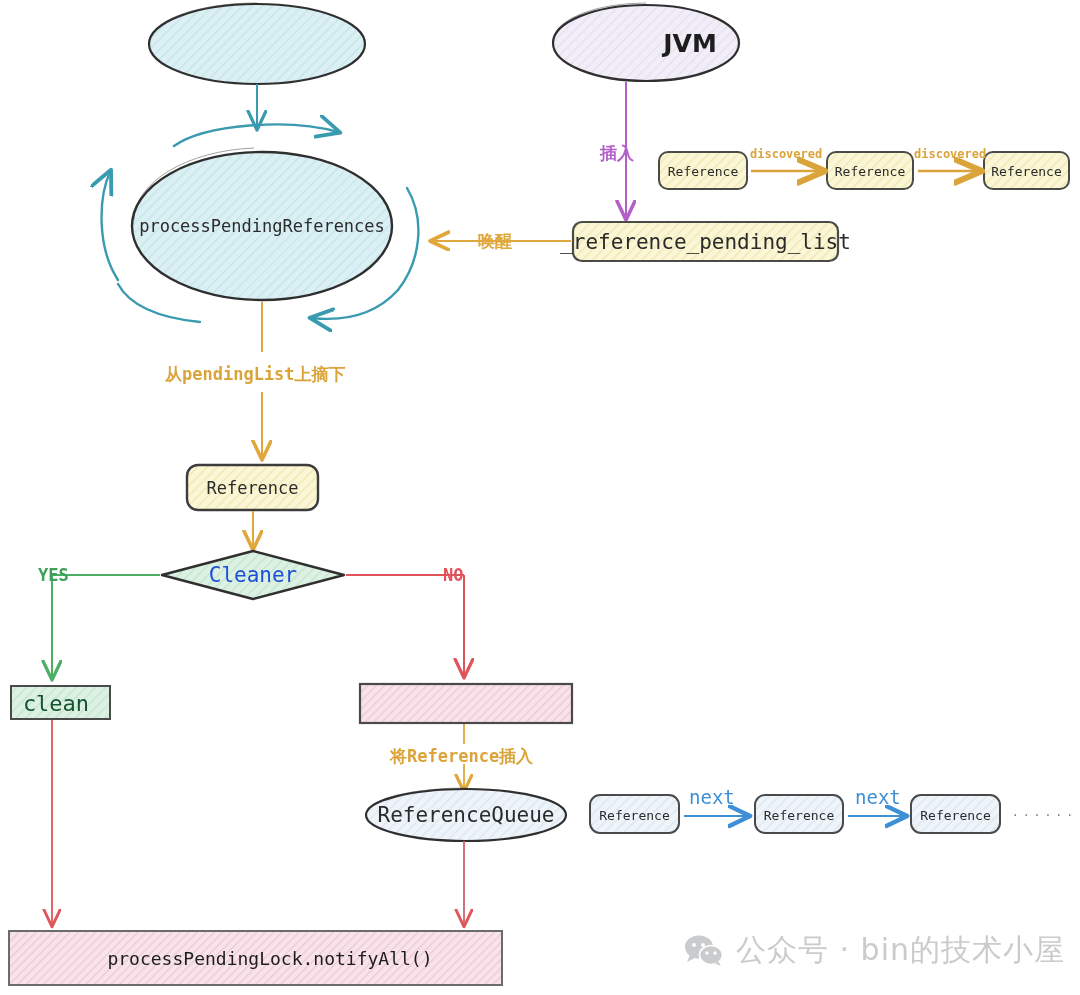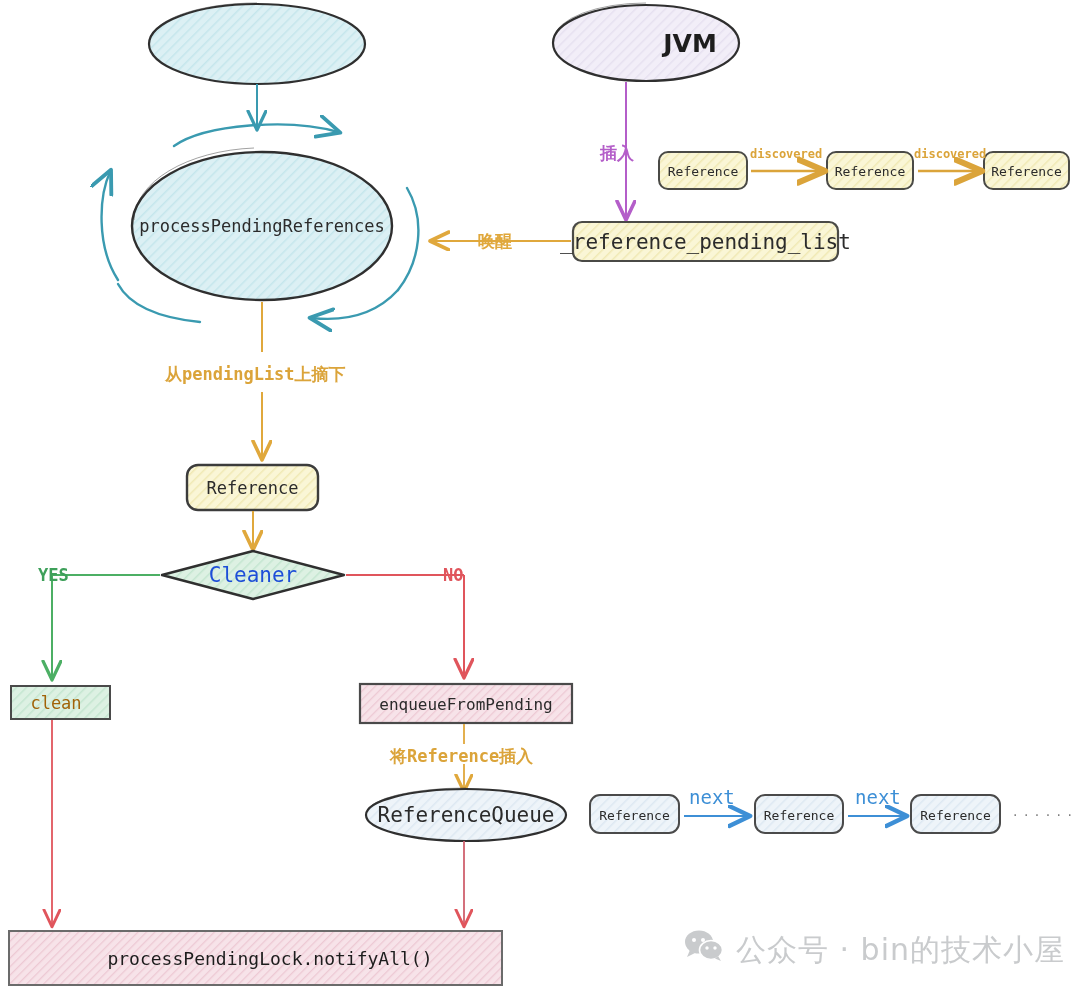--- a/index.html
+++ b/index.html
@@ -23,21 +23,21 @@
   .sans{font-family:"DejaVu Sans","Liberation Sans",sans-serif;}
   .edge-label{
     position:absolute;
     white-space:nowrap;
     font-family:"DejaVu Sans Mono","Liberation Mono",monospace;
     font-weight:bold;
   }
   .footer-brand{
     position:absolute;
     left:684px;top:930px;
-    display:flex;align-items:flex-start;gap:12px;
+    display:flex;align-items:center;gap:12px;
     color:#c9cbcd;
     font-family:"DejaVu Sans","Liberation Sans",sans-serif;
     font-size:30px;
     letter-spacing:1px;
   }
   .wechat-icon{width:40px;height:32px;position:relative;flex:0 0 auto;}
 </style>
 </head>
 <body>
 
@@ -203,23 +203,22 @@
   <div class="node-label mono" style="left:573px;top:228px;width:265px;height:28px;font-size:21px;color:#2b2b2b;">_reference_pending_list</div>
 
   <div class="node-label mono" style="left:659px;top:160px;width:88px;height:22px;font-size:13px;color:#2b2b2b;">Reference</div>
   <div class="node-label mono" style="left:827px;top:160px;width:86px;height:22px;font-size:13px;color:#2b2b2b;">Reference</div>
   <div class="node-label mono" style="left:984px;top:160px;width:85px;height:22px;font-size:13px;color:#2b2b2b;">Reference</div>
 
   <div class="node-label mono" style="left:187px;top:475px;width:131px;height:26px;font-size:17px;color:#2b2b2b;">Reference</div>
 
   <div class="node-label mono" style="left:193px;top:563px;width:120px;height:24px;font-size:21px;color:#1d4ed8;">Cleaner</div>
 
-  <div class="node-label mono" style="left:11px;top:691px;width:90px;height:24px;font-size:17px;color:#a16207;">clean</div>
-
-  <div class="node-label mono" style="left:360px;top:692px;width:212px;height:24px;font-size:16px;color:#2b2b2b;">enqueueFromPending</div>
+  <div class="node-label mono" style="left:11px;top:691px;width:90px;height:24px;font-size:22px;color:#14532d;">clean</div>
+
 
   <div class="node-label mono" style="left:366px;top:802px;width:200px;height:26px;font-size:21px;color:#2b2b2b;">ReferenceQueue</div>
 
   <div class="node-label mono" style="left:590px;top:804px;width:89px;height:22px;font-size:13px;color:#2b2b2b;">Reference</div>
   <div class="node-label mono" style="left:755px;top:804px;width:88px;height:22px;font-size:13px;color:#2b2b2b;">Reference</div>
   <div class="node-label mono" style="left:911px;top:804px;width:89px;height:22px;font-size:13px;color:#2b2b2b;">Reference</div>
 
   <div class="node-label sans" style="left:1008px;top:804px;width:70px;height:22px;font-size:14px;color:#7d7d7d;letter-spacing:1px;">· · · · · ·</div>
 
   <div class="node-label mono" style="left:9px;top:944px;width:522px;height:28px;font-size:18px;color:#1d1d1d;">processPendingLock.notifyAll()</div>

